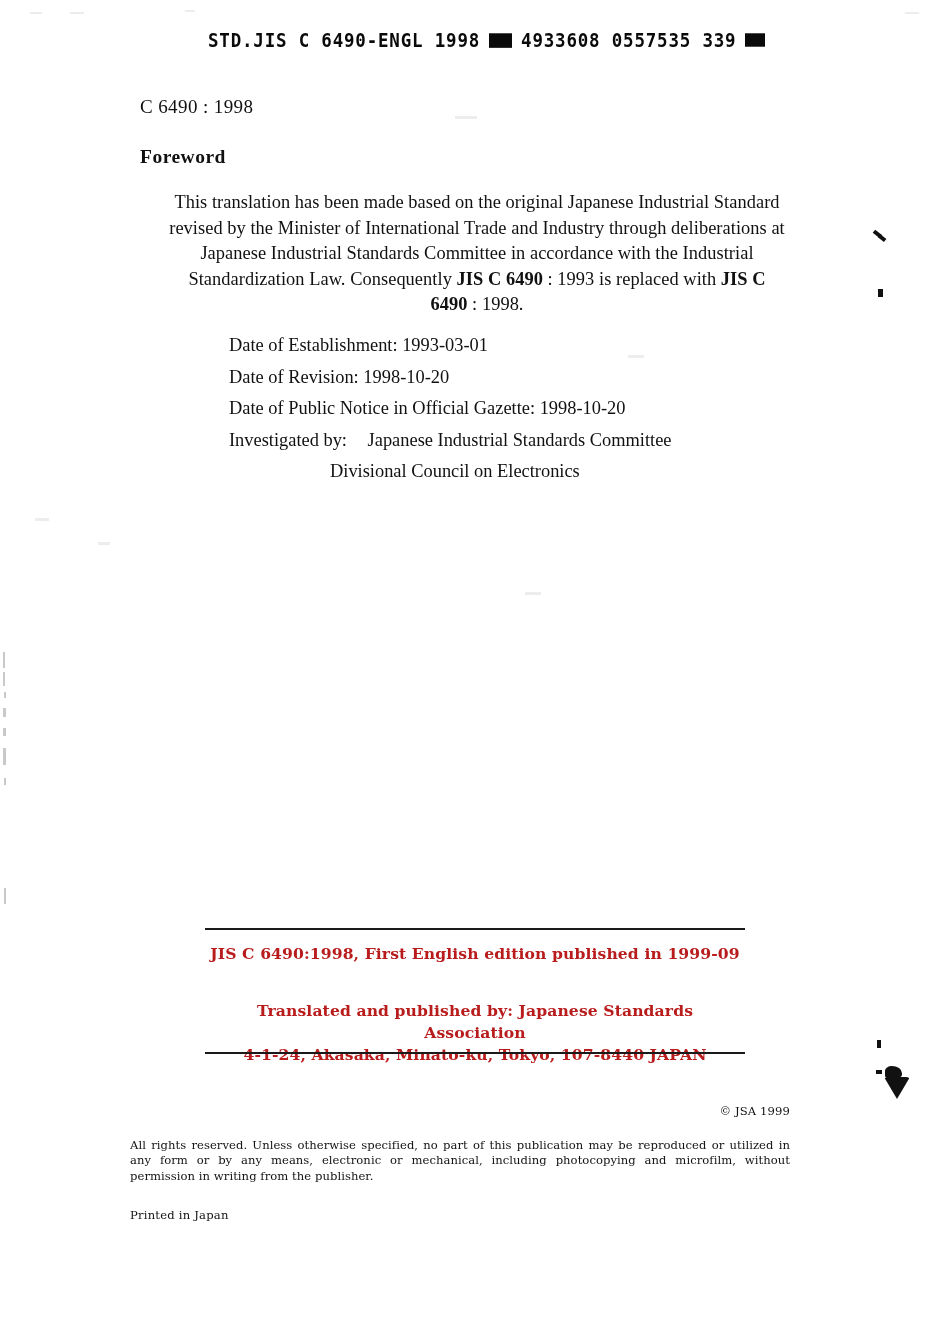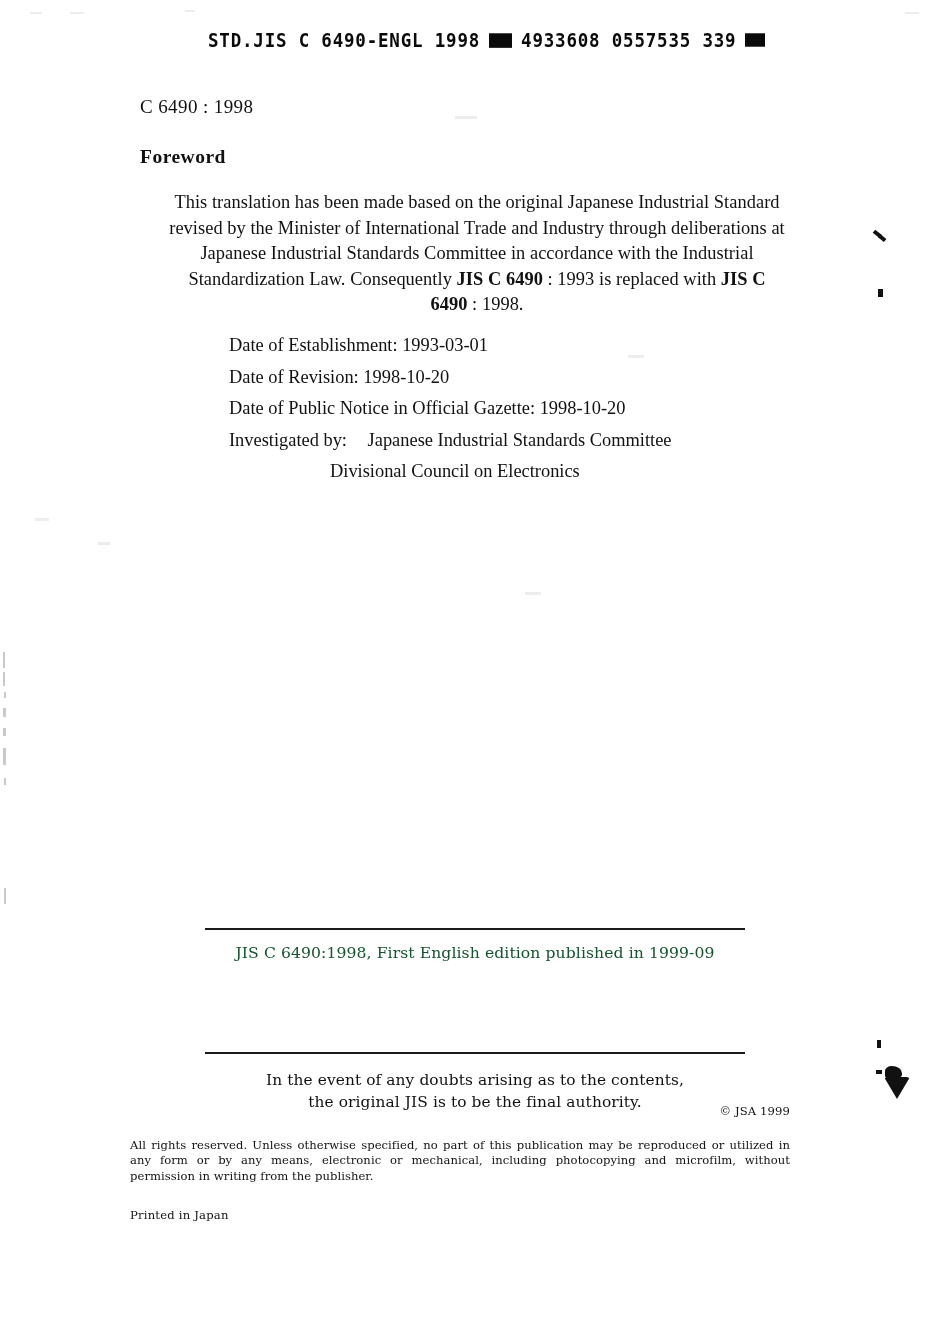--- a/index.html
+++ b/index.html
@@ -109,21 +109,22 @@
   .rule-bottom { top: 1052px; }
 
   .pub-block {
     position: absolute;
     left: 205px;
     top: 944px;
     width: 540px;
     text-align: center;
     font-family: "DejaVu Serif", "Liberation Serif", serif;
     font-size: 15.6px;
-    color: #14532d;
+    color: #b91c1c;
+    font-weight: bold;
   }
   .pub-edition { letter-spacing: 0.1px; }
   .pub-publisher {
     margin-top: 37px;
     line-height: 22px;
     letter-spacing: 0.1px;
   }
 
   .doubt-block {
     position: absolute;
@@ -279,28 +280,28 @@
       <span class="label">Investigated by:</span>
       <span class="value">Japanese Industrial Standards Committee</span>
       <span class="investigated-second">Divisional Council on Electronics</span>
     </div>
   </div>
 
   <div class="rule rule-top"></div>
 
   <div class="pub-block">
     <div class="pub-edition">JIS C 6490:1998, First English edition published in 1999-09</div>
+    <div class="pub-publisher">
+      <div>Translated and published by: Japanese Standards Association</div>
+      <div>4-1-24, Akasaka, Minato-ku, Tokyo, 107-8440  JAPAN</div>
+    </div>
   </div>
 
   <div class="rule rule-bottom"></div>
 
-  <div class="doubt-block">
-    <div>In the event of any doubts arising as to the contents,</div>
-    <div>the original JIS is to be the final authority.</div>
-  </div>
 
   <div class="copyright">
     <div class="line-copy">© JSA 1999</div>
     <div class="rights">All rights reserved.  Unless otherwise specified, no part of this publication may be reproduced or utilized in any form or by any means, electronic or mechanical, including photocopying and microfilm, without permission in writing from the publisher.</div>
   </div>
 
   <div class="printed">Printed in Japan</div>
 
   <div class="artifact spec-a"></div>
   <div class="artifact spec-a2"></div>

